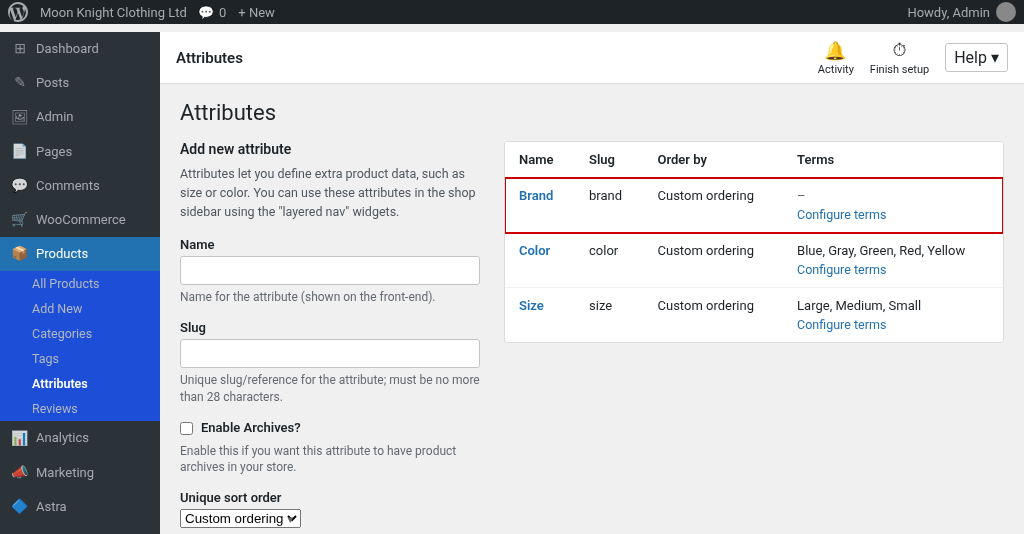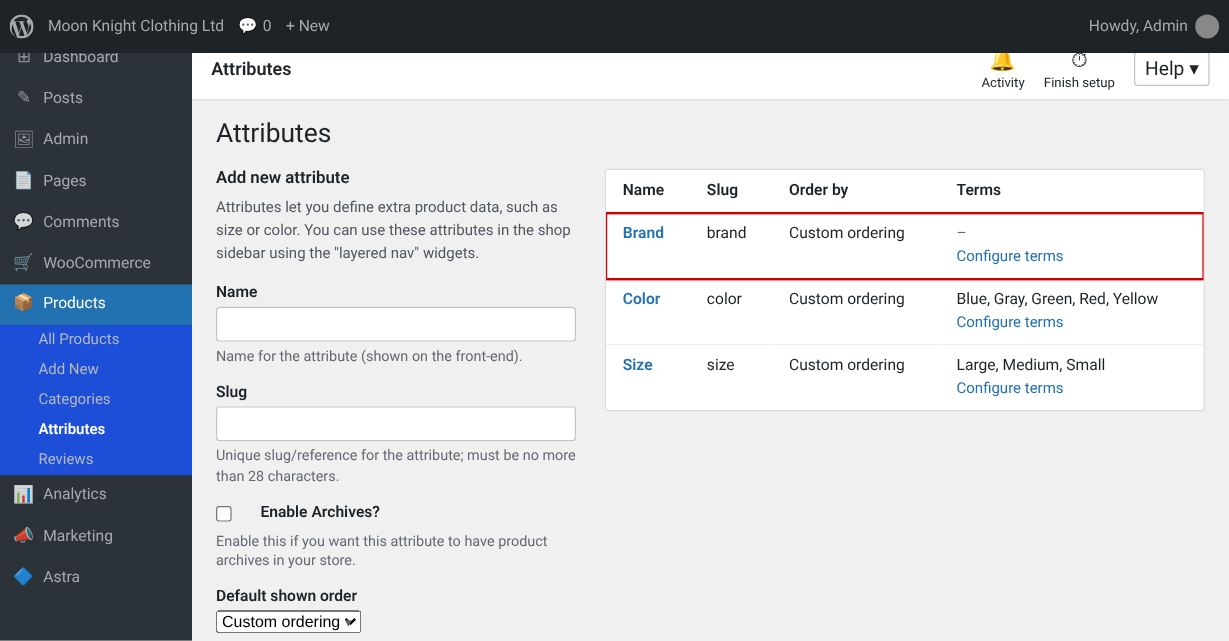--- a/index.html
+++ b/index.html
@@ -1,21 +1,21 @@
 <!DOCTYPE html>
 <html><head>
   <meta charset="utf-8">
   <style>
     * { box-sizing: border-box; margin: 0; padding: 0; }
     body { font-family: -apple-system, BlinkMacSystemFont, "Segoe UI", Roboto, sans-serif; font-size: 13px; background: #f0f0f1; color: #1d2327; }
 
     
     #wpadminbar {
       background: #1d2327;
-      height: 44px;
+      height: 24px;
       display: flex;
       align-items: center;
       padding: 0 8px;
       color: #fff;
       gap: 12px;
       position: fixed;
       top: 0; left: 0; right: 0;
       z-index: 100;
     }
     #wpadminbar .wp-logo { width: 20px; height: 20px; fill: #a7aaad; }
@@ -152,21 +152,21 @@
     }
     .form-field .field-desc {
       font-size: 12px;
       color: #646970;
       margin-top: 4px;
       line-height: 1.4;
     }
     .checkbox-row {
       display: flex;
       align-items: flex-start;
-      gap: 24px;
+      gap: 8px;
       margin-bottom: 8px;
     }
     .checkbox-row input[type="checkbox"] { margin-top: 2px; }
     .checkbox-row label { font-size: 13px; font-weight: 600; }
     .checkbox-desc { font-size: 12px; color: #646970; margin-bottom: 14px; line-height: 1.4; }
 
     .sort-order-label {
       display: block;
       font-size: 13px;
       font-weight: 600;
@@ -269,20 +269,21 @@
     </div>
     <div class="menu-item active">
       <span class="menu-icon">📦</span>
       <span>Products</span>
     </div>
 
     <div class="submenu">
       <div class="submenu-item">All Products</div>
       <div class="submenu-item">Add New</div>
       <div class="submenu-item">Categories</div>
+      <div class="submenu-item">Tags</div>
       <div class="submenu-item active">Attributes</div>
       <div class="submenu-item">Reviews</div>
     </div>
 
     <div class="menu-item">
       <span class="menu-icon">📊</span>
       <span>Analytics</span>
     </div>
     <div class="menu-item">
       <span class="menu-icon">📣</span>
@@ -335,21 +336,21 @@
             <p class="field-desc">Unique slug/reference for the attribute; must be no more than 28 characters.</p>
           </div>
 
           <div class="checkbox-row">
             <input type="checkbox" style="">
             <label>Enable Archives?</label>
           </div>
           <p class="checkbox-desc">Enable this if you want this attribute to have product archives in your store.</p>
 
           <div class="form-field">
-            <span class="sort-order-label">Default shown order</span>
+            <span class="sort-order-label">Unique sort order</span>
             <div class="select-wrapper">
               <select>
                 <option>Custom ordering</option>
                 <option>Name</option>
                 <option>Name (numeric)</option>
                 <option>Term ID</option>
               </select>
             </div>
           </div>
         </div>

